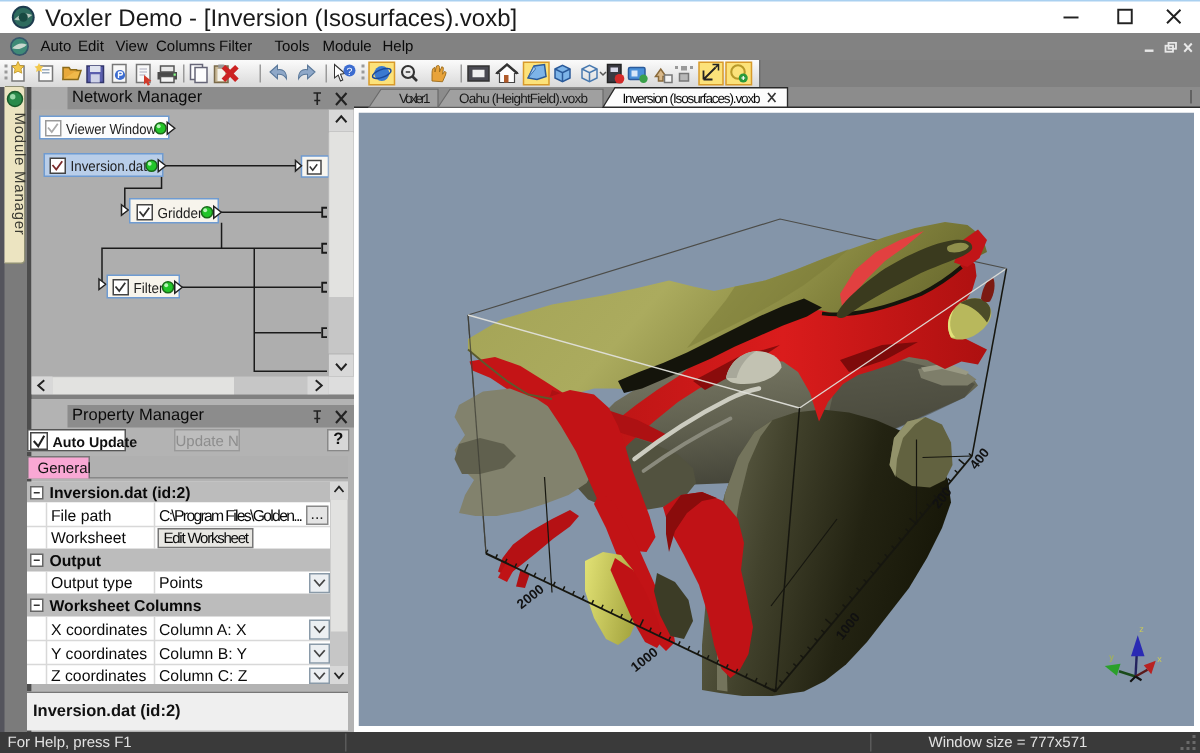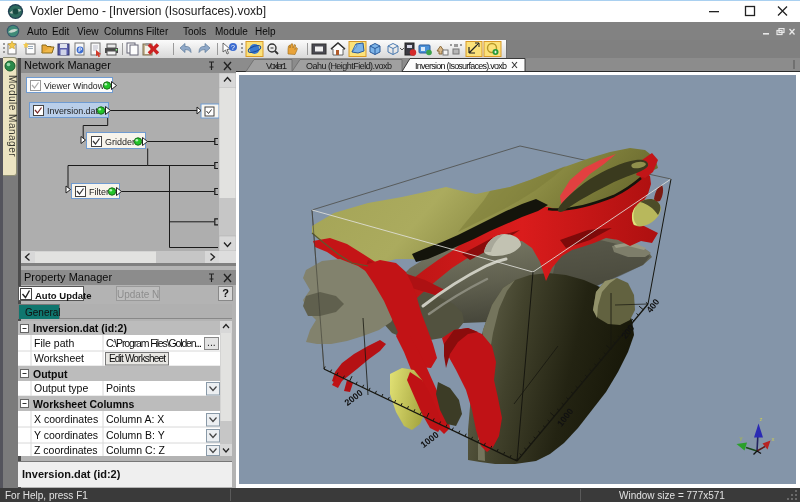--- a/index.html
+++ b/index.html
@@ -1,32 +1,32 @@
 <!DOCTYPE html>
 <html><head>
 <meta charset="utf-8">
 <style>
 * { margin:0; padding:0; box-sizing:border-box; }
 html,body { width:800px; height:502px; overflow:hidden; font-family:"Liberation Sans", sans-serif; }
 body { position:relative; background:#808080; }
 .abs { position:absolute; }
 
 #titlebar { left:0; top:0; width:800px; height:22px; background:#ffffff; border-top:1px solid #a9d0f0; }
-#title-text { left:30px; top:4px; font-size:12px; color:#1a1a1a; }
+#title-text { left:30px; top:4px; font-size:16px; color:#1a1a1a; }
 
 #menubar { left:0; top:22px; width:800px; height:18px; background:#828282; }
 .menuitem { position:absolute; top:26px; font-size:10px; color:#0a0a0a; }
 
 #toolbar { left:0; top:40px; width:507px; height:18px; background:linear-gradient(#fbfbfb,#d9d9d9); border-right:1px solid #6f6f6f; }
 
 #leftrail { left:0; top:58px; width:21px; height:430px; background:#7b7b7b; border-left:3px solid #54545c; border-right:3px solid #4c4c4c; }
 #modtab { left:3px; top:57px; width:14px; height:119px; background:#ece4c1; border:1px solid #8f8f74; border-left:none; border-radius:0 3px 3px 0; }
 #modtab-text { left:3px; top:75px; width:15px; font-size:10px; color:#3a3a32; writing-mode:vertical-rl; letter-spacing:0.5px; }
 
-.ptitle { position:absolute; height:15px; background:#8c8c8c; color:#0a0a0a; font-size:11px; padding:1px 0 0 3px; }
+.ptitle { position:absolute; height:15px; background:#8c8c8c; color:#0a0a0a; font-size:11px; padding:1px 0 0 3px;margin-left:24px; }
 #netpanel { left:21px; top:58px; width:215px; height:205px; background:#ababab; }
 #proppanel { left:21px; top:266px; width:215px; height:222px; background:#b3b3b3; }
 
 #statusbar { left:0; top:488px; width:800px; height:14px; background:#3a3a3a; color:#e6e6e6; font-size:10px; }
 
 #docarea { left:236px; top:58px; width:564px; height:430px; background:#ffffff; }
 #tabbar { left:236px; top:58px; width:564px; height:14px; background:#8c8c8c; border-bottom:1px solid #1a1a1a; }
 </style>
 </head>
 <body>
@@ -316,21 +316,21 @@
 </svg>
 <div class="abs" style="left:18px;top:286px;width:66px;height:15px;background:#fff;border:1px solid #555"></div>
 <svg class="abs" style="left:20px;top:288px" width="12" height="12" viewBox="0 0 12 12">
  <rect x="0.5" y="0.5" width="11" height="11" fill="#fff" stroke="#444"></rect>
  <path d="M2.5,6 l3,3.5 4,-7" stroke="#222" stroke-width="1.4" fill="none"></path>
 </svg>
 <div class="abs" style="left:35px;top:290px;font-size:9.5px;font-weight:bold;color:#111">Auto Update</div>
 <div class="abs" style="left:116px;top:286px;width:44px;height:15px;background:#bdbdbd;border:1px solid #999;color:#8d8d8d;font-size:10px;font-weight:normal;text-align:center;padding-top:2px;white-space:nowrap;overflow:hidden">Update Now</div>
 <div class="abs" style="left:218px;top:286px;width:15px;height:15px;background:#d6d6d6;border:1px solid #888;color:#111;font-size:11px;font-weight:bold;text-align:center">?</div>
 <div class="abs" style="left:18px;top:304px;width:214px;height:15px;background:#b0b0b0;border-bottom:1px solid #888"></div>
-<div class="abs" style="left:18px;top:304px;width:42px;height:15px;background:#0f766e;border:1px solid #777;border-bottom:none;font-size:10px;color:#111;padding:2px 0 0 6px">General</div>
+<div class="abs" style="left:18px;top:304px;width:42px;height:15px;background:#f9a8d4;border:1px solid #777;border-bottom:none;font-size:10px;color:#111;padding:2px 0 0 6px">General</div>
 <svg class="abs" style="left:18px;top:321px" width="214" height="135" viewBox="0 0 214 135" id="propgrid">
  <rect x="0" y="0" width="214" height="135" fill="#ffffff"></rect>
  <g font-family="Liberation Sans" font-size="10.5">
 
   <rect x="0" y="0" width="202" height="14" fill="#bcbcbc"></rect>
   <rect x="2.5" y="3.5" width="8" height="8" fill="#fff" stroke="#666"></rect>
       <path d="M4.5,7.5 h4" stroke="#333"></path>
   <text x="15" y="11" font-weight="bold" fill="#0a0a0a">Inversion.dat (id:2)</text>
 
   <rect x="0" y="14" width="202" height="16" fill="#fff"></rect>

